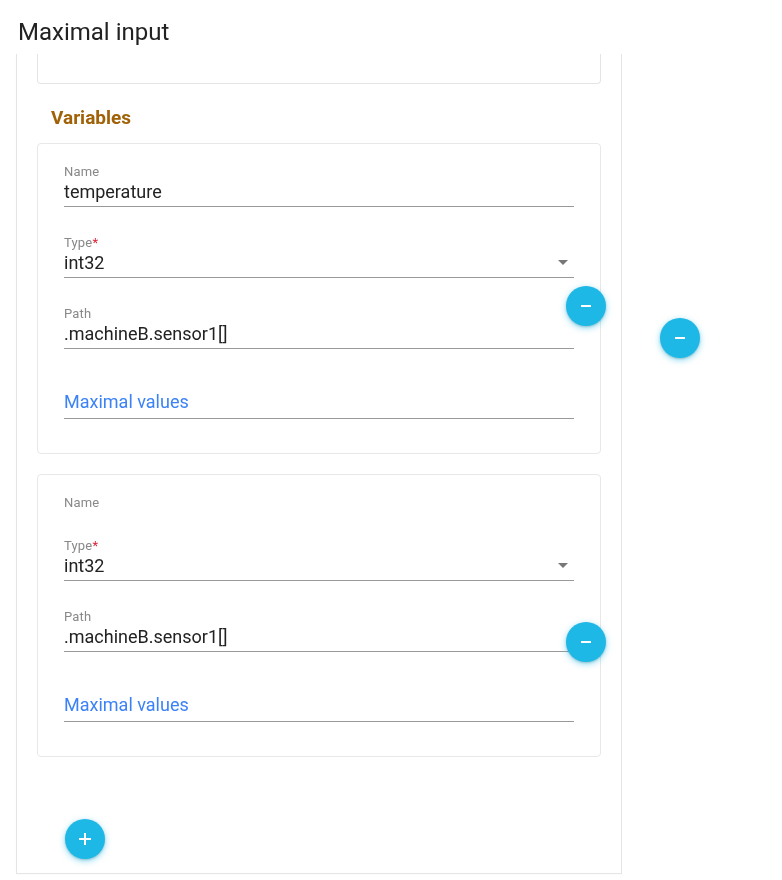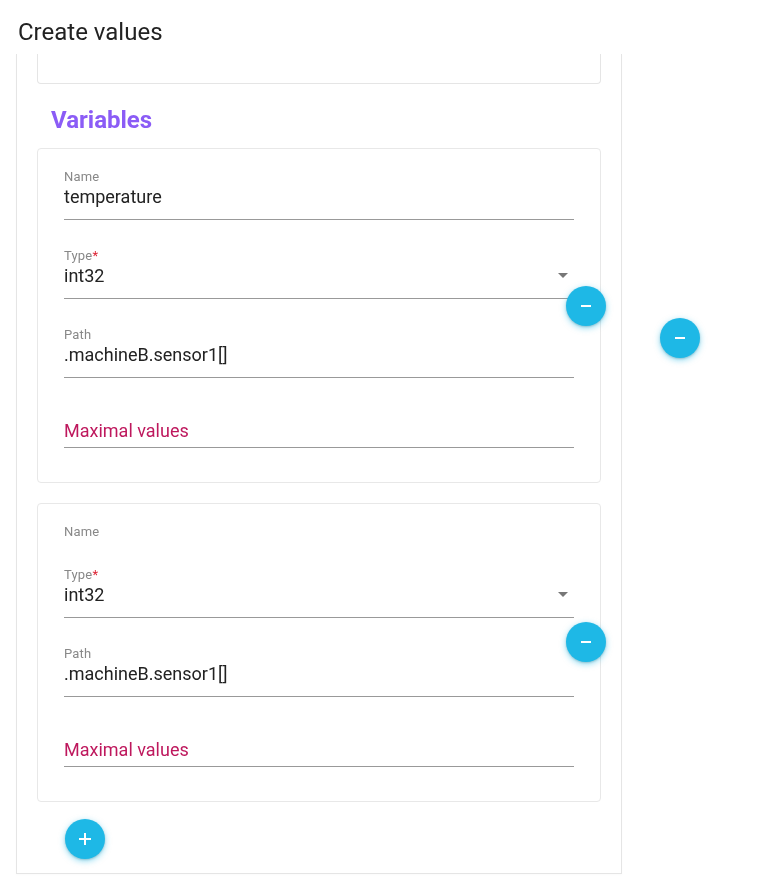--- a/index.html
+++ b/index.html
@@ -34,23 +34,23 @@
     }
     .top-blank-card {
       margin: 0 20px 0 20px;
       height: 30px;
       border: 1px solid #e5e5e5;
       border-top: none;
       border-radius: 0 0 4px 4px;
       background: #fff;
     }
     .section-title {
-      font-size: 24px;
+      font-size: 19px;
       font-weight: 700;
-      color: #8b5cf6;
+      color: #a16207;
       padding: 22px 0 8px 34px;
     }
     .variable-card {
       margin: 6px 20px 20px 20px;
       border: 1px solid #e8e8e8;
       border-radius: 4px;
       background: #fff;
       padding: 14px 26px 34px 26px;
       position: relative;
     }
@@ -63,42 +63,42 @@
       color: #888;
       letter-spacing: 0.2px;
       display: block;
       margin-bottom: 0;
     }
     .field-label .req {
       color: #d23;
     }
     .field-input-row {
       border-bottom: 1px solid #999;
-      padding: 2px 0 12px 0;
+      padding: 2px 0 4px 0;
       display: flex;
       align-items: center;
       justify-content: space-between;
     }
     .field-value {
       font-size: 18px;
       color: #222;
       background: transparent;
       border: none;
       outline: none;
       width: 100%;
       font-family: inherit;
     }
     .placeholder-row {
       border-bottom: 1px solid #999;
       padding: 6px 0 6px 0;
       margin-top: 36px;
     }
     .placeholder-text {
       font-size: 18px;
-      color: #be185d;
+      color: #3b82f6;
     }
     .dropdown-caret {
       width: 0;
       height: 0;
       border-left: 5px solid transparent;
       border-right: 5px solid transparent;
       border-top: 5px solid #777;
       margin-right: 6px;
       flex-shrink: 0;
     }
@@ -133,21 +133,21 @@
       top: 622px;
     }
     .fab-remove-outer {
       left: 660px;
       top: 318px;
     }
   </style>
 </head>
 <body>
 
-<div class="page-title">Create values</div>
+<div class="page-title">Maximal input</div>
 
 <div class="outer-panel">
 
   <div class="top-blank-card"></div>
 
   <div class="section-title">Variables</div>
 
   <div class="variable-card">
 
     <div class="field">

